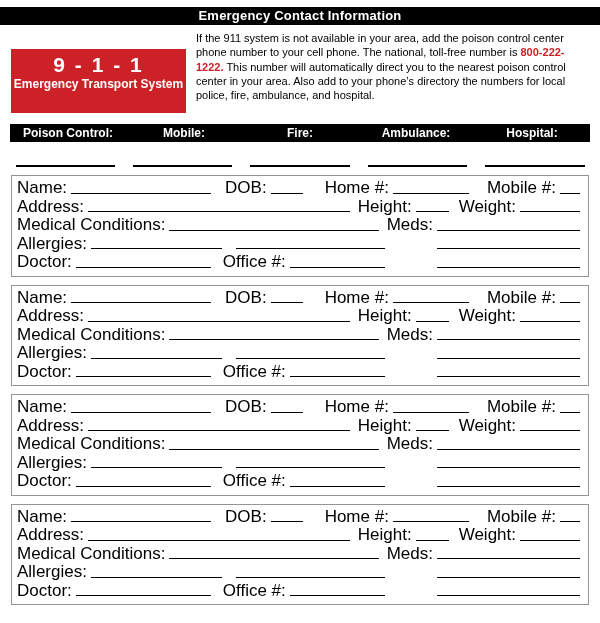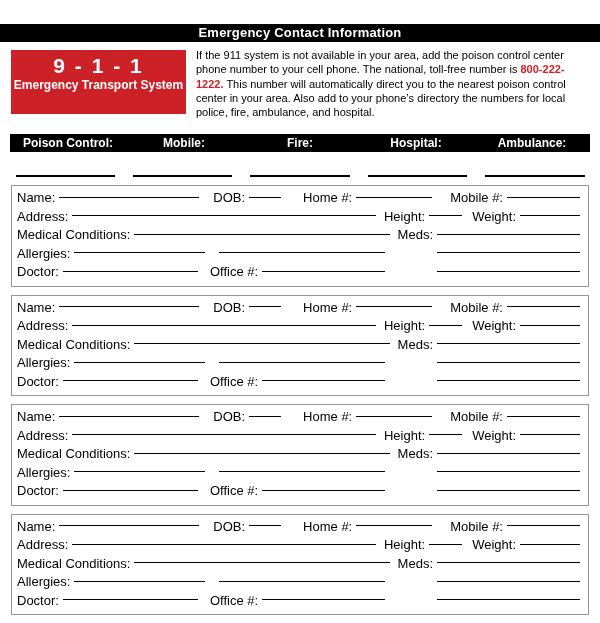--- a/index.html
+++ b/index.html
@@ -1,46 +1,46 @@
 <!DOCTYPE html>
 <html><head>
 <meta charset="utf-8">
 <style>
   html,body{margin:0;padding:0;}
   body{
     width:600px;height:623px;overflow:hidden;background:#ffffff;color:#000;
     font-family:"Liberation Sans", sans-serif;position:relative;
   }
   .bar{background:#000;color:#fff;font-weight:bold;text-align:center;}
-  .title-bar{margin-top:24px;height:18px;line-height:18px;font-size:13px;letter-spacing:.2px;}
+  .title-bar{margin-top:7px;height:18px;line-height:18px;font-size:13px;letter-spacing:.2px;}
   .family-bar{margin-top:13px;height:20px;line-height:20px;font-size:13.5px;letter-spacing:.2px;}
 
   .row911{display:flex;margin:6px 10px 0 11px;}
   .redbox{
-    flex:0 0 175px;width:175px;height:64px;margin-top:2px;
+    flex:0 0 175px;width:175px;height:64px;margin-top:18px;
     background:var(--red,#CC2127);color:#fff;text-align:center;
   }
   .n911{font-size:21px;font-weight:bold;line-height:24px;padding-top:4px;letter-spacing:2px;}
   .n911words{font-size:11px;font-weight:bold;line-height:13px;}
   .n911sub{font-size:12px;font-weight:bold;line-height:15px;}
   .para{flex:1;margin:0 0 4px 10px;font-size:11px;line-height:14.3px;}
   .phone{color:var(--red,#CC2127);font-weight:bold;}
 
   .contact-row{display:flex;margin:11px 10px 0;}
   .contact-box{flex:1;height:18px;line-height:18px;background:#000;color:#fff;
     font-weight:bold;font-size:12px;text-align:center;}
   .contact-lines{display:flex;gap:7px;margin:23px 10px 0;}
   .cl-cell{flex:1;display:flex;justify-content:center;}
   .cline{width:90%;height:0;border-bottom:2px solid #000;}
 
   .member-block{
     margin:8px 11px 0;border:1.5px solid #949494;
     padding:3px 8px 4px 5px;background:#fff;
   }
-  .frow{display:flex;align-items:center;height:18.5px;font-size:13px;line-height:18.5px;white-space:nowrap;}
+  .frow{display:flex;align-items:flex-end;height:18.5px;font-size:17px;line-height:18.5px;white-space:nowrap;}
   .frow .lbl{margin-right:4px;}
   .u{height:1px;border-bottom:1.2px solid #000;margin-bottom:4px;flex:0 0 auto;}
   .uflex{flex:1 1 auto;}
   .w140{width:140px}.w32{width:32px}.w76{width:76px}
   .w33{width:33px}.w60{width:60px}.w143{width:143px}
   .w131{width:131px}.w135{width:135px}
   .sp8{width:8px;flex:0 0 8px}.sp10{width:10px;flex:0 0 10px}.sp12{width:12px;flex:0 0 12px}
   .sp14{width:14px;flex:0 0 14px}.sp18{width:18px;flex:0 0 18px}.sp22{width:22px;flex:0 0 22px}
   .sp52{width:52px;flex:0 0 52px}
 </style>
@@ -56,22 +56,22 @@
       <div class="n911">9 - 1 - 1</div>
       <div class="n911sub">Emergency Transport System</div>
     </div>
     <p class="para"><span>If the 911 system is not available in your area, add the poison control center phone number to your cell phone. The national, toll-free number is </span><span class="phone">800-222-1222.</span><span> This number will automatically direct you to the nearest poison control center in your area. Also add to your phone’s directory the numbers for local police, fire, ambulance, and hospital.</span></p>
   </div>
 
   <div class="contact-row">
     <div class="contact-box">Poison Control:</div>
     <div class="contact-box">Mobile:</div>
     <div class="contact-box">Fire:</div>
+    <div class="contact-box">Ambulance:</div>
     <div class="contact-box">Hospital:</div>
-    <div class="contact-box">Ambulance:</div>
   </div>
 
   <div class="contact-lines">
     <div class="cl-cell">
         <div class="cline"></div>
       </div>
     <div class="cl-cell">
         <div class="cline"></div>
       </div>
     <div class="cl-cell">

